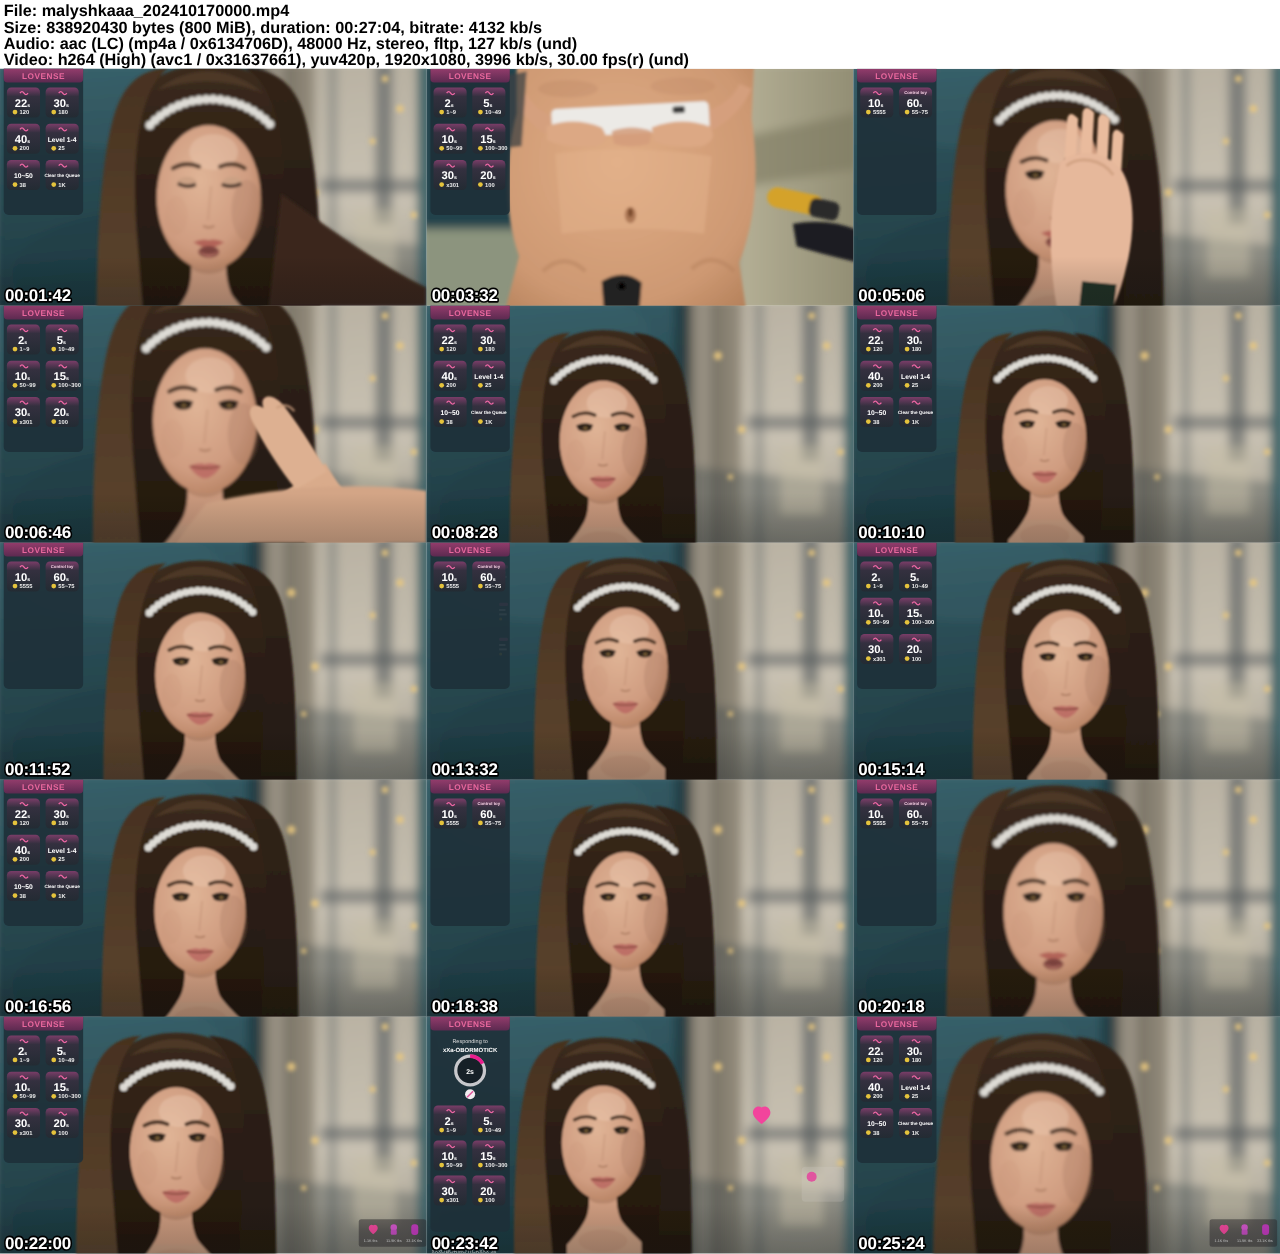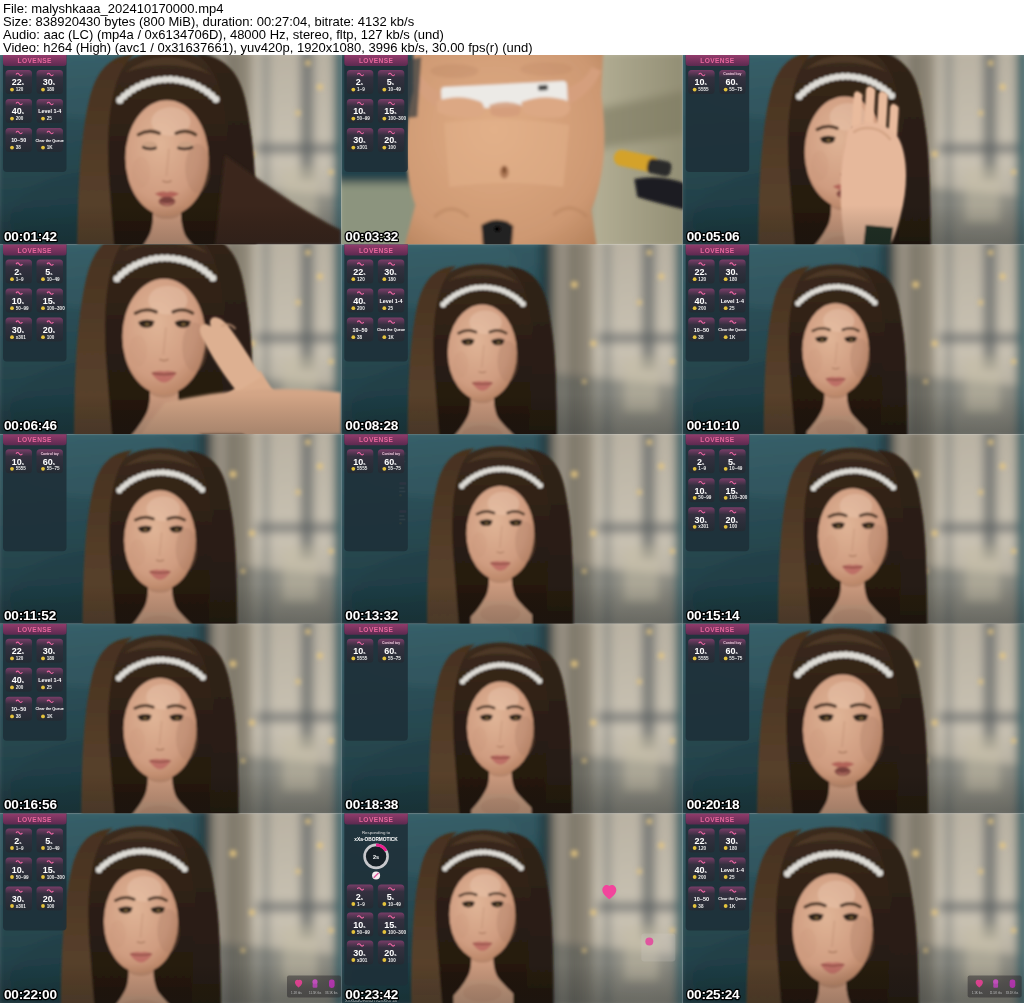--- a/index.html
+++ b/index.html
@@ -1,14 +1,14 @@
 <!DOCTYPE html>
 <html><head><meta charset="utf-8"><style>
 html,body{margin:0;padding:0;background:#fff;width:1024px;height:1003px;overflow:hidden}
-#hdr{font-family:"Liberation Sans",sans-serif;font-weight:normal;font-size:13px;line-height:13.1px;color:#000;padding:1.5px 0 0 3px;white-space:pre;height:55px;box-sizing:border-box;overflow:hidden}
+#hdr{font-family:"Liberation Sans",sans-serif;font-weight:bold;font-size:13px;line-height:13.1px;color:#000;padding:1.5px 0 0 3px;white-space:pre;height:55px;box-sizing:border-box;overflow:hidden}
 svg text{font-family:"Liberation Sans",sans-serif}
 </style></head><body>
 <div id="hdr">File: malyshkaaa_202410170000.mp4
 Size: 838920430 bytes (800 MiB), duration: 00:27:04, bitrate: 4132 kb/s
 Audio: aac (LC) (mp4a / 0x6134706D), 48000 Hz, stereo, fltp, 127 kb/s (und)
 Video: h264 (High) (avc1 / 0x31637661), yuv420p, 1920x1080, 3996 kb/s, 30.00 fps(r) (und)</div>
 <svg width="1024" height="948" viewBox="0 0 1024 948" style="display:block">
 <defs>
 <filter id="b3" x="-5%" y="-5%" width="110%" height="110%">
         <feGaussianBlur stdDeviation="4"></feGaussianBlur>

